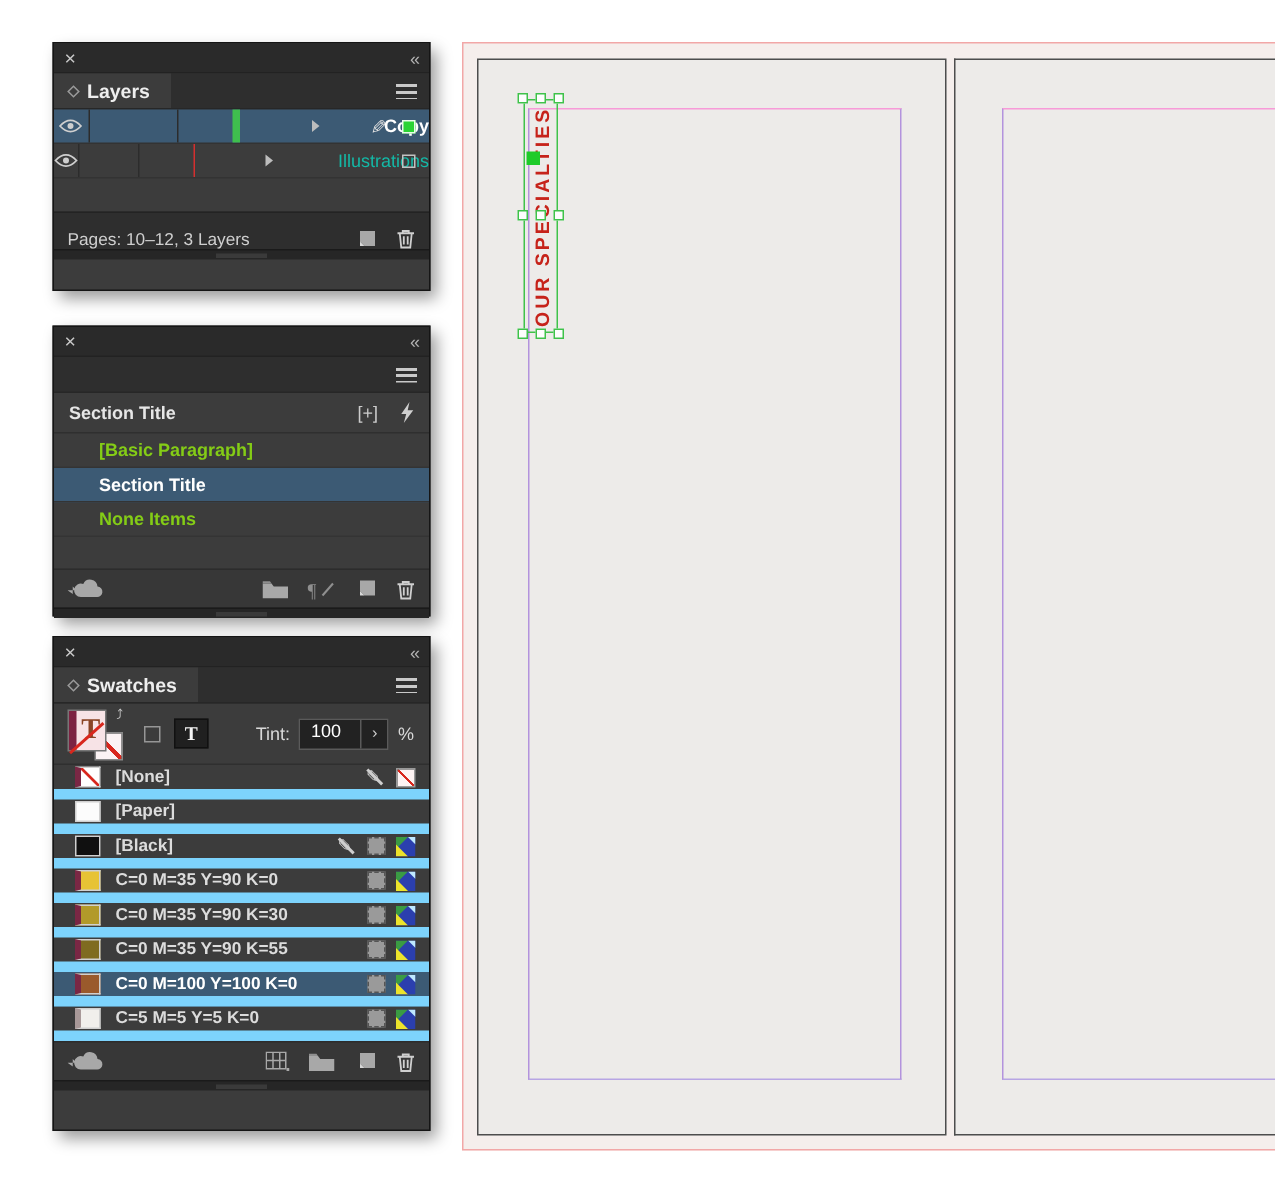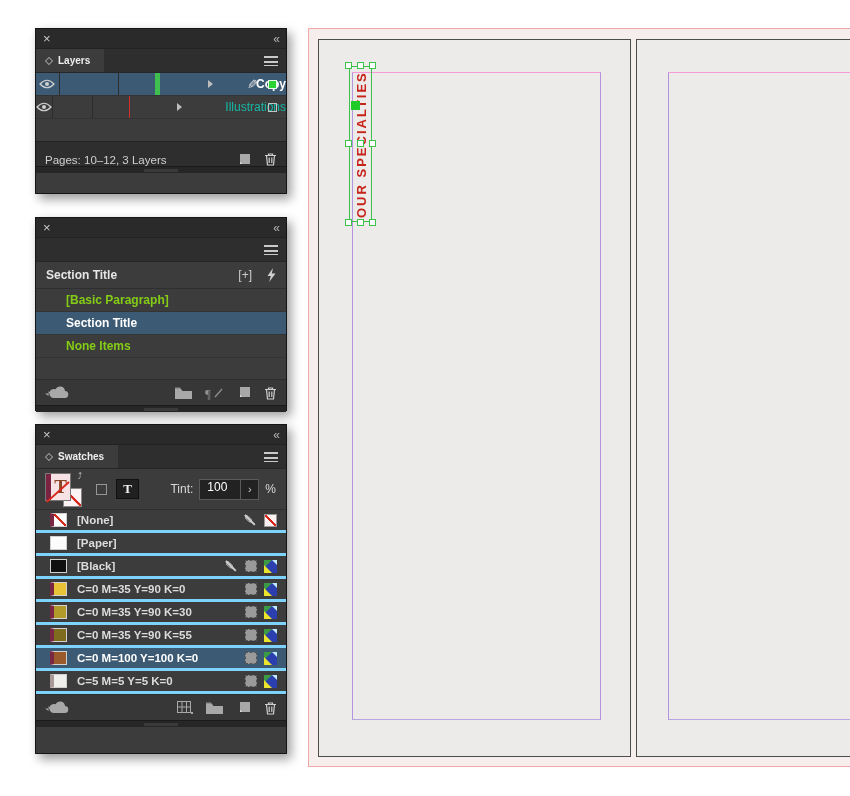--- a/index.html
+++ b/index.html
@@ -37,21 +37,21 @@
   .panel { position:absolute; left:35px; width:252px; background:#3c3c3c;
     border:1px solid #151515; box-shadow:4px 5px 10px rgba(0,0,0,.4);
     color:#d6d6d6; font-size:12px; }
   .titlebar { height:20px; background:#2a2a2a; display:flex; align-items:center;
     justify-content:space-between; padding:0 7px; border-bottom:1px solid #222; }
   .close-x { color:#c9c9c9; font-size:13px; line-height:1; cursor:pointer; }
   .collapse { color:#b5b5b5; font-size:12px; letter-spacing:-1px; cursor:pointer; }
   .tabrow { height:24px; background:#2e2e2e; display:flex; align-items:stretch;
     border-bottom:1px solid #272727; position:relative; }
   .tab { background:#3c3c3c; display:flex; align-items:center; gap:6px;
-    padding:0 14px 0 10px; font-weight:700; font-size:10px; color:#eeeeee; }
+    padding:0 14px 0 10px; font-weight:700; font-size:13px; color:#eeeeee; }
   .diamond { width:6px; height:6px; border:1px solid #9a9a9a; transform:rotate(45deg); display:inline-block; }
   .menu-icon { position:absolute; right:8px; top:7px; width:14px; height:10px;
     background:repeating-linear-gradient(to bottom,#c9c9c9 0 2px,transparent 2px 4.6px); cursor:pointer; }
   .panel-foot { height:7px; background:#262626; border-top:1px solid #1a1a1a; position:relative; }
   .panel-foot::after { content:""; position:absolute; left:50%; top:2px; width:34px; height:3px;
     margin-left:-17px; background:#3a3a3a; }
   .toolbar { height:26px; border-top:1px solid #2c2c2c; display:flex; align-items:center;
     padding:0 9px; background:#373737; }
   .toolbar .spacer { flex:1; }
   .tool-btn { display:flex; align-items:center; justify-content:center; margin-left:13px; cursor:pointer; }
@@ -108,21 +108,21 @@
     color:#f2f2f2; font-family:"Liberation Serif", serif; font-weight:700; font-size:13px;
     display:flex; align-items:center; justify-content:center; margin-right:8px; cursor:pointer; }
   .tint-label { margin-left:auto; font-size:12px; color:#d9d9d9; }
   .tint-box { display:flex; align-items:flex-start; margin-left:6px; height:21px;
     background:#222; border:1px solid #5a5a5a; }
   .tint-value { width:40px; text-align:left; padding-left:7px; color:#ffffff; font-size:12px; }
   .tint-drop { width:18px; align-self:stretch; border-left:1px solid #5a5a5a; display:flex;
     align-items:center; justify-content:center; color:#cfcfcf; font-size:11px; cursor:pointer; }
   .pct { margin-left:6px; color:#d9d9d9; font-size:12px; }
   .swatch-row { height:23px; display:flex; align-items:center; padding:0 9px 0 14px;
-    border-bottom:3px solid #7dd3fc; cursor:pointer; }
+    border-bottom:7px solid #7dd3fc; cursor:pointer; }
   .swatch-row.selected { background:#3c5a74; }
   .chip { width:17px; height:14px; border:1px solid #d0d0d0; margin-right:10px; flex:none; }
   .swatch-name { font-weight:600; font-size:11.5px; color:#dcdcdc; flex:1; }
   .swatch-row.selected .swatch-name { color:#ffffff; font-weight:700; }
   .row-icons { display:flex; align-items:center; gap:7px; }
   .noedit-icon { position:relative; width:14px; height:14px; }
   .noedit-icon::before { content:"✎"; position:absolute; left:1px; top:0; font-size:12px; color:#cfcfcf; }
   .noedit-icon::after { content:""; position:absolute; left:0; top:6px; width:14px; height:1.5px;
     background:#cfcfcf; transform:rotate(45deg); }
   .none-mini { width:13px; height:13px; background:linear-gradient(to top right,#fdf3f3 44%,#d8271d 45%,#d8271d 55%,#fdf3f3 56%);

